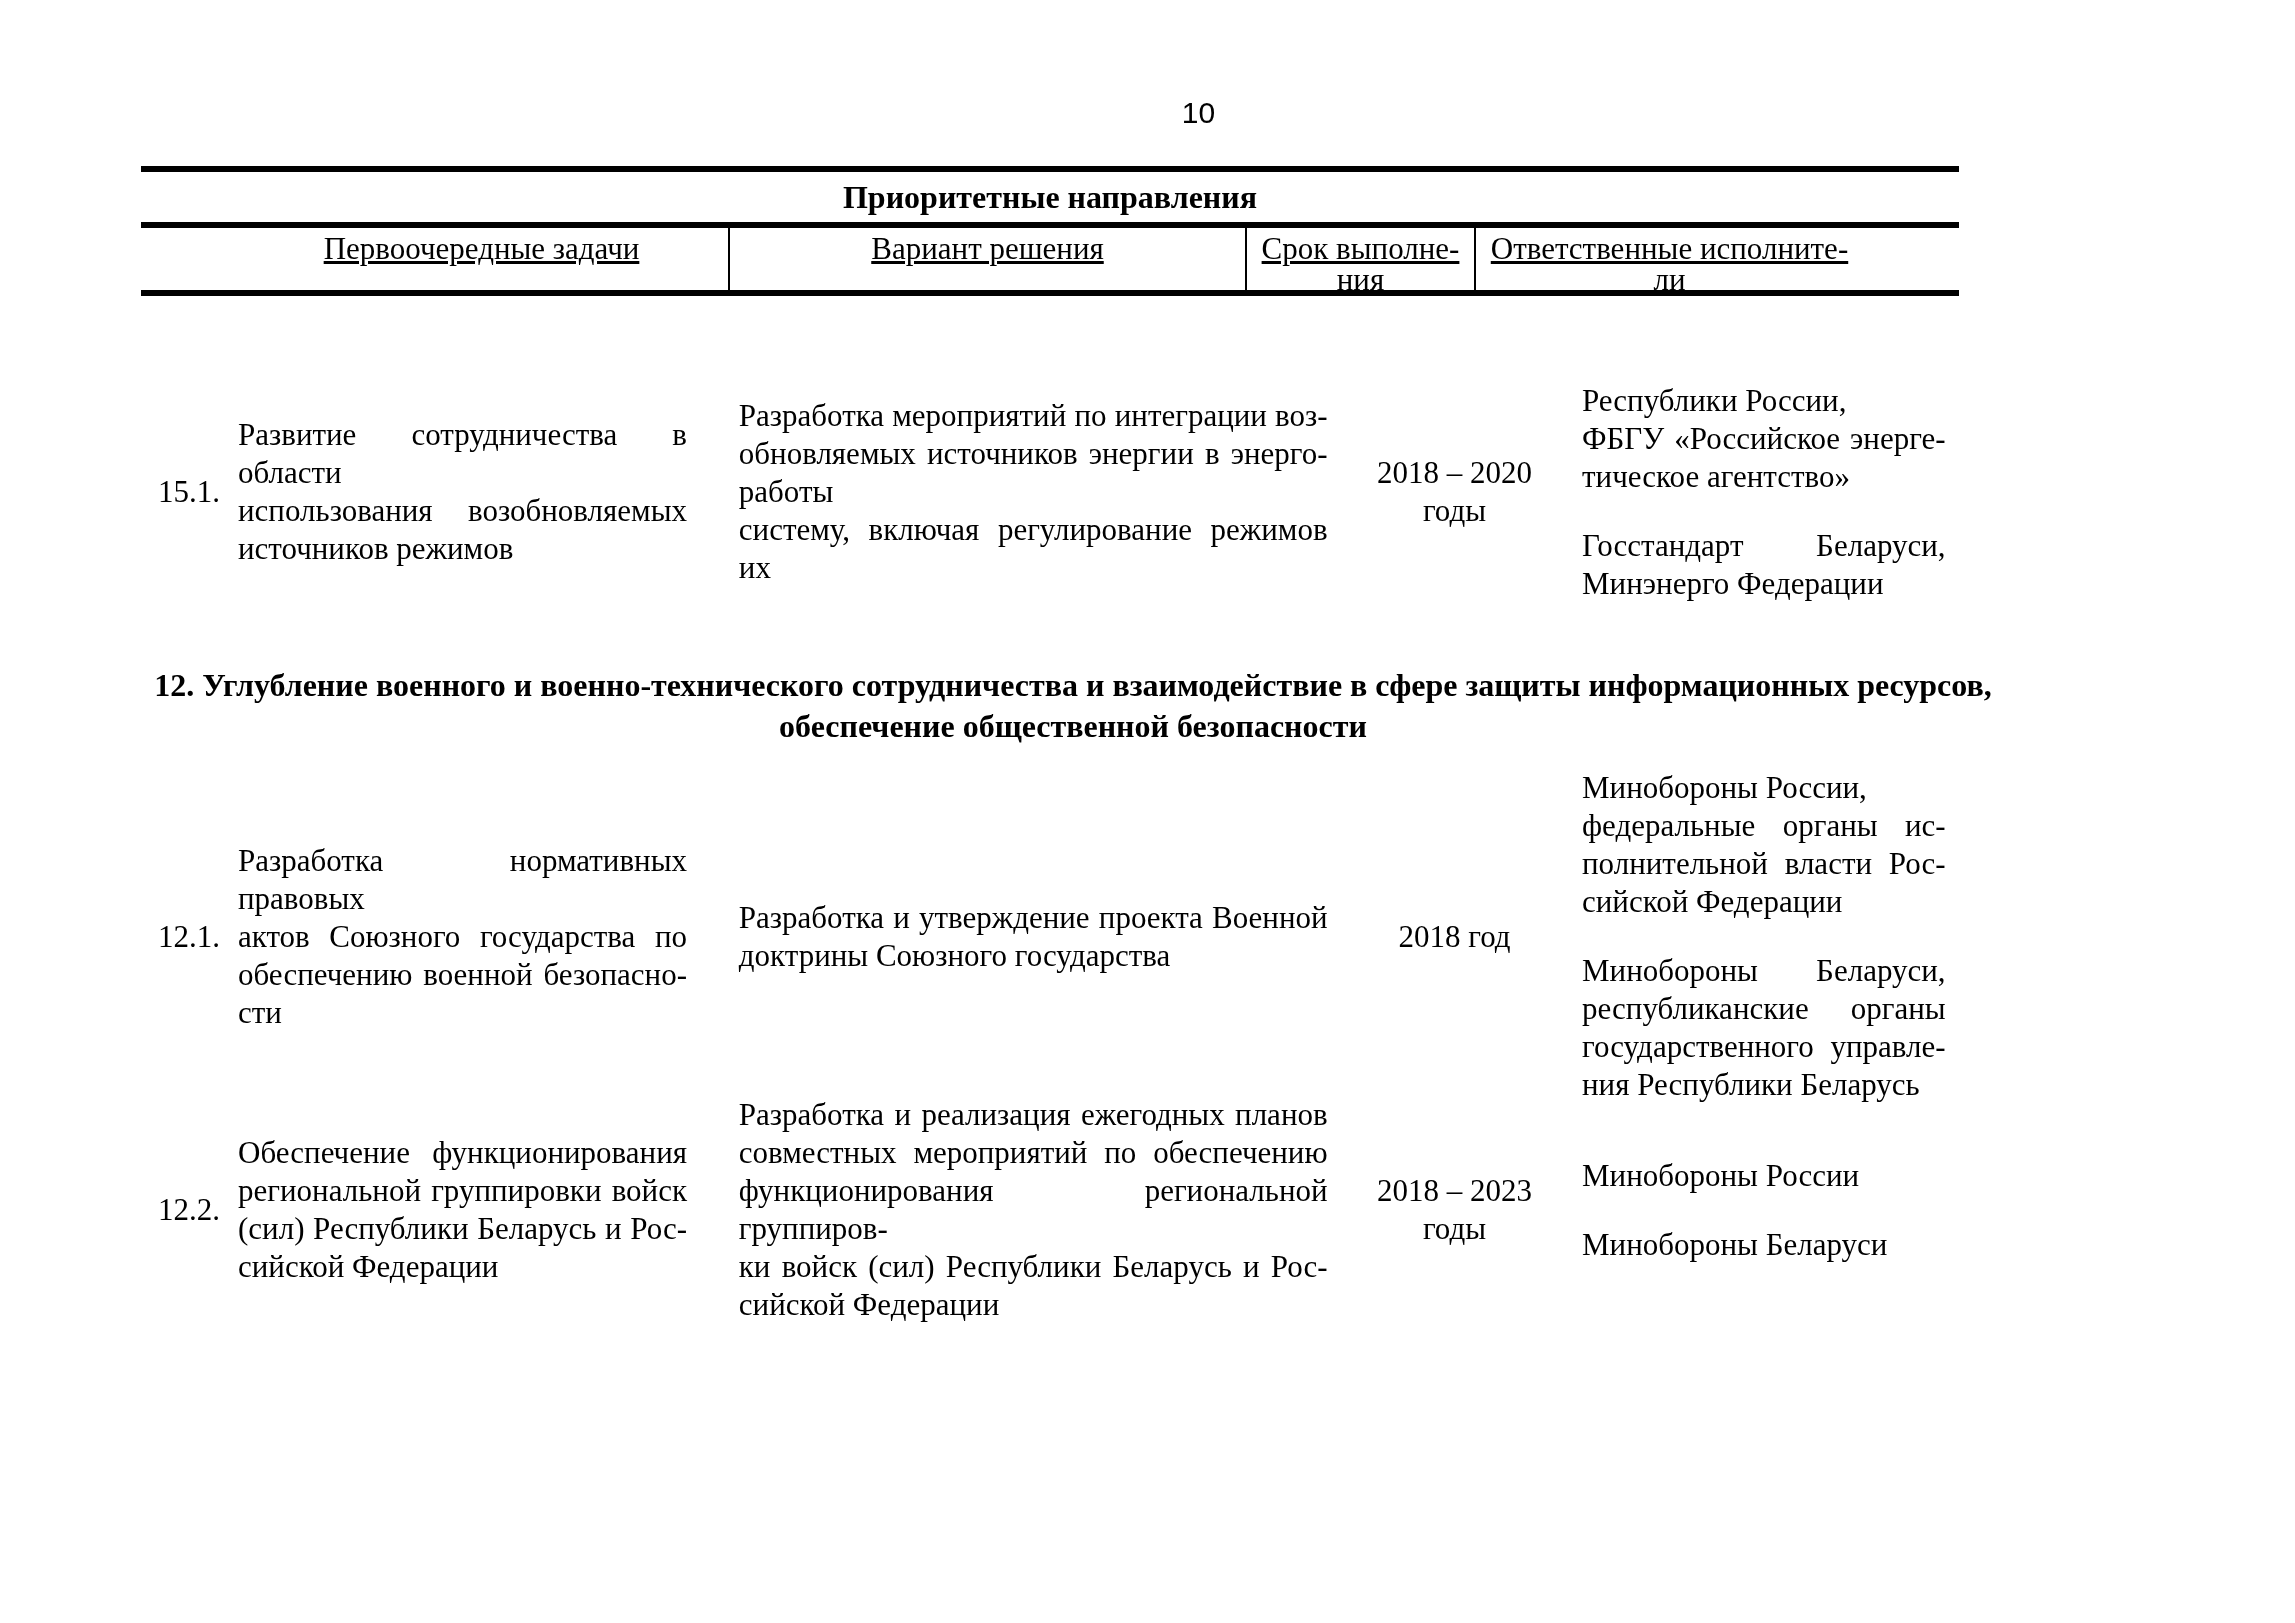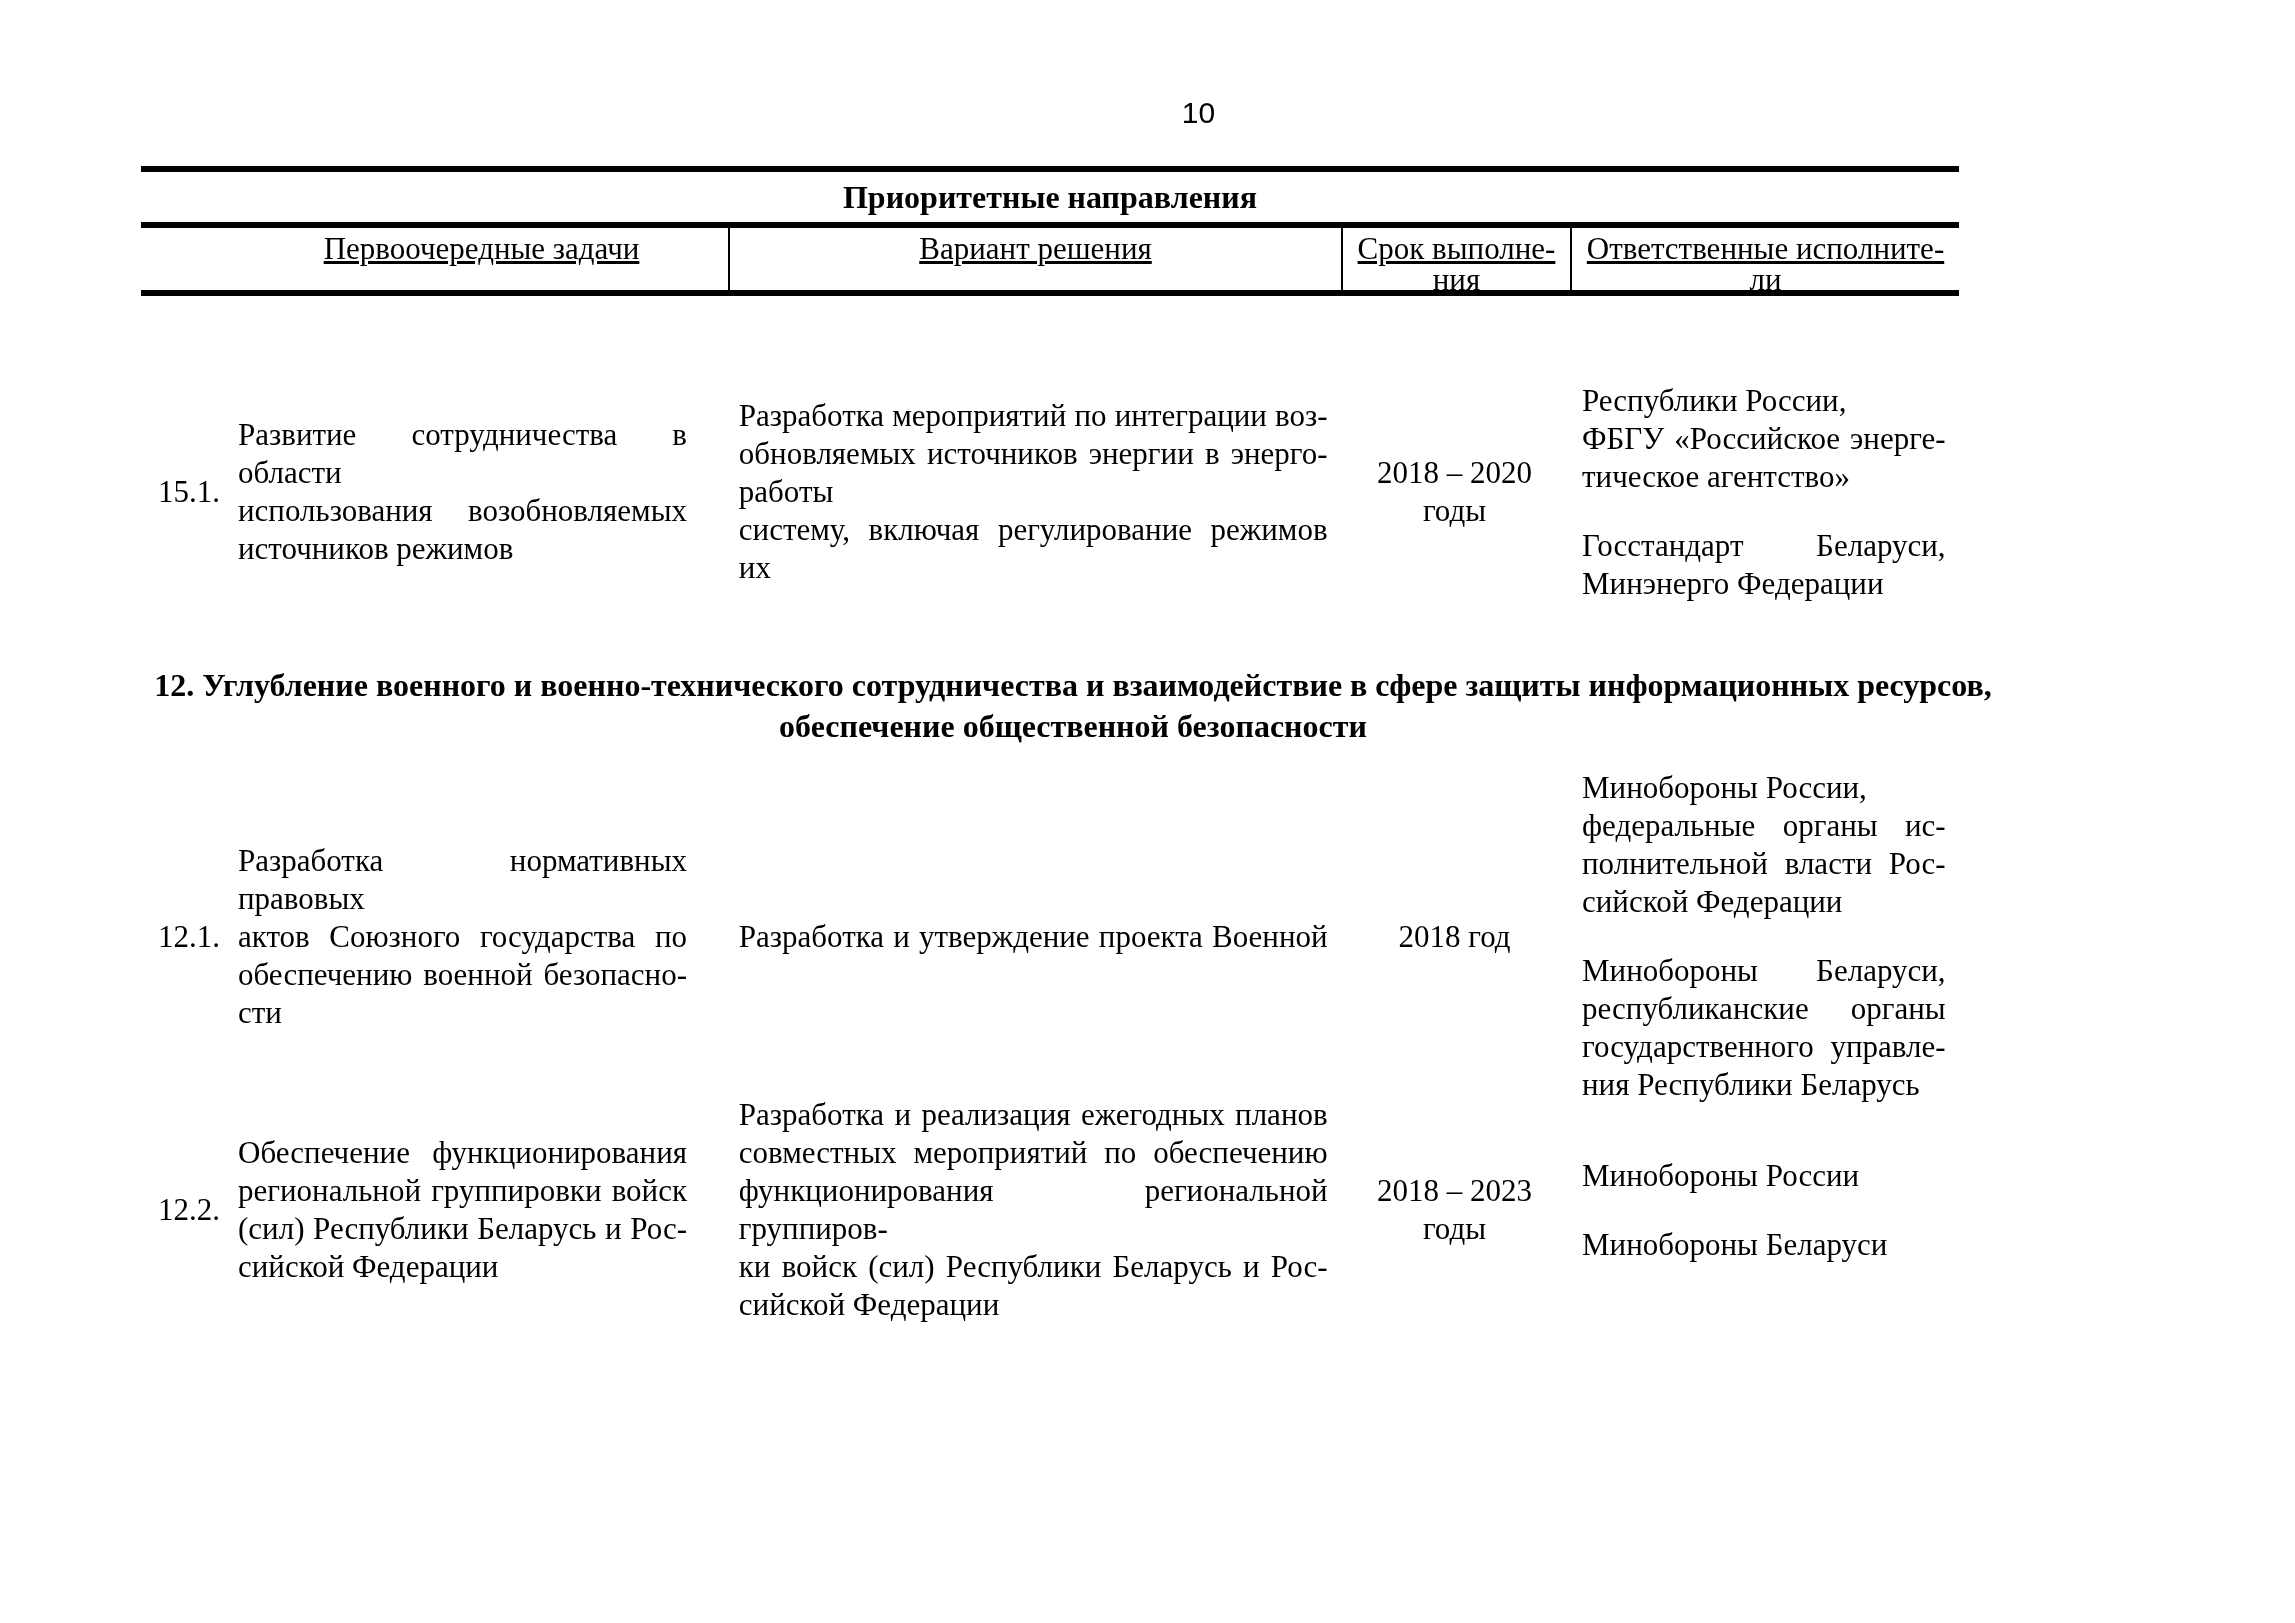--- a/index.html
+++ b/index.html
@@ -55,21 +55,21 @@
     line-height: 31px;
   }
   .hdr-cell {
     box-sizing: border-box;
     padding-top: 5.2px;
     text-align: center;
     text-decoration: underline;
   }
   .hdr-cell .line { text-align: center; }
   .hdr-c1 { width: 587px; padding-left: 94px; }
-  .hdr-c2 { width: 613px; border-left: 2.6px solid #000; }
+  .hdr-c2 { width: 517px; border-left: 2.6px solid #000; }
   .hdr-c3 { width: 229px; border-left: 2.6px solid #000; }
   .hdr-c4 { width: 389px; border-left: 2.6px solid #000; }
 
   
   .row {
     position: absolute;
     left: 141px;
     width: 1818px;
     display: flex;
     align-items: center;
@@ -168,20 +168,21 @@
     <div class="line">12.1.</div>
   </div>
   <div class="c c-task">
       <div class="line j">Разработка нормативных правовых</div>
       <div class="line j">актов Союзного государства по</div>
       <div class="line j">обеспечению военной безопасно-</div>
       <div class="line">сти</div>
     </div>
   <div class="c c-sol">
       <div class="line j">Разработка и утверждение проекта Военной</div>
+      <div class="line">доктрины Союзного государства</div>
     </div>
   <div class="c c-dl">
       <div class="line">2018 год</div>
     </div>
   <div class="c c-resp">
       <div class="line">Минобороны России,</div>
       <div class="line j">федеральные органы ис-</div>
       <div class="line j">полнительной власти Рос-</div>
       <div class="line">сийской Федерации</div>
       <div class="spacer"></div>

